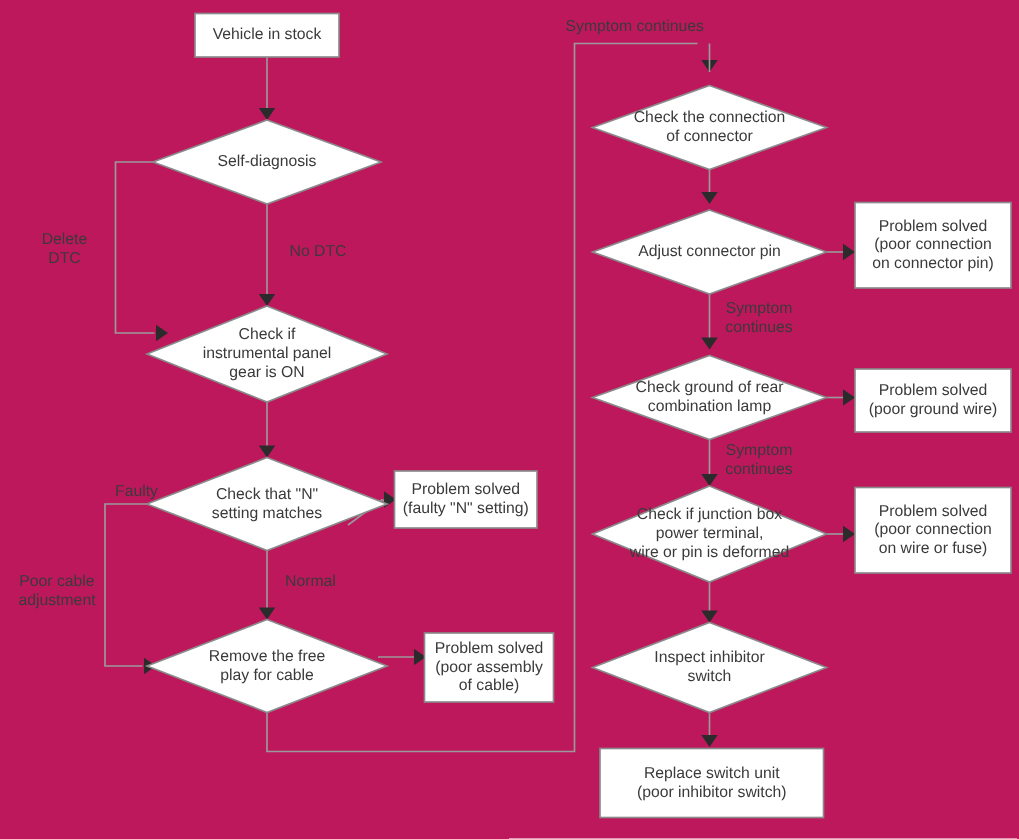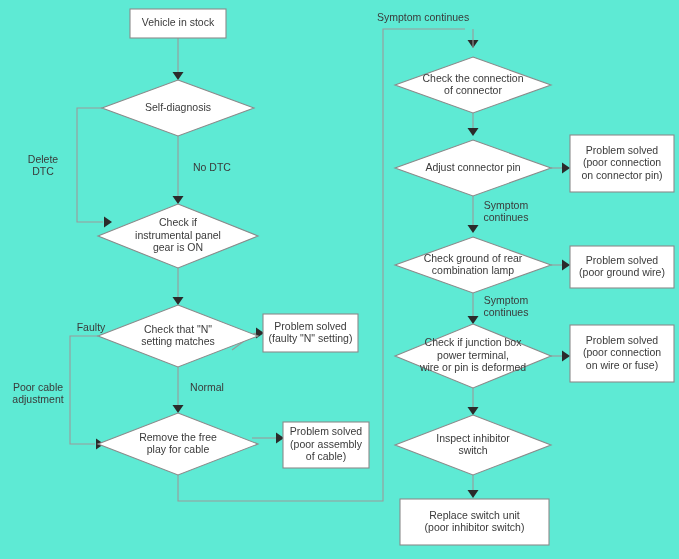--- a/index.html
+++ b/index.html
@@ -4,21 +4,21 @@
 <style>
   html, body {
     margin: 0;
     padding: 0;
     background: #ffffff;
   }
   #diagram-root {
     position: relative;
     width: 679px;
     height: 559px;
-    background: #5eead4;
+    background: #be185d;
     font-family: "Liberation Sans", sans-serif;
     overflow: hidden;
   }
   svg#flow {
     position: absolute;
     left: 0;
     top: 0;
     width: 679px;
     height: 559px;
   }

